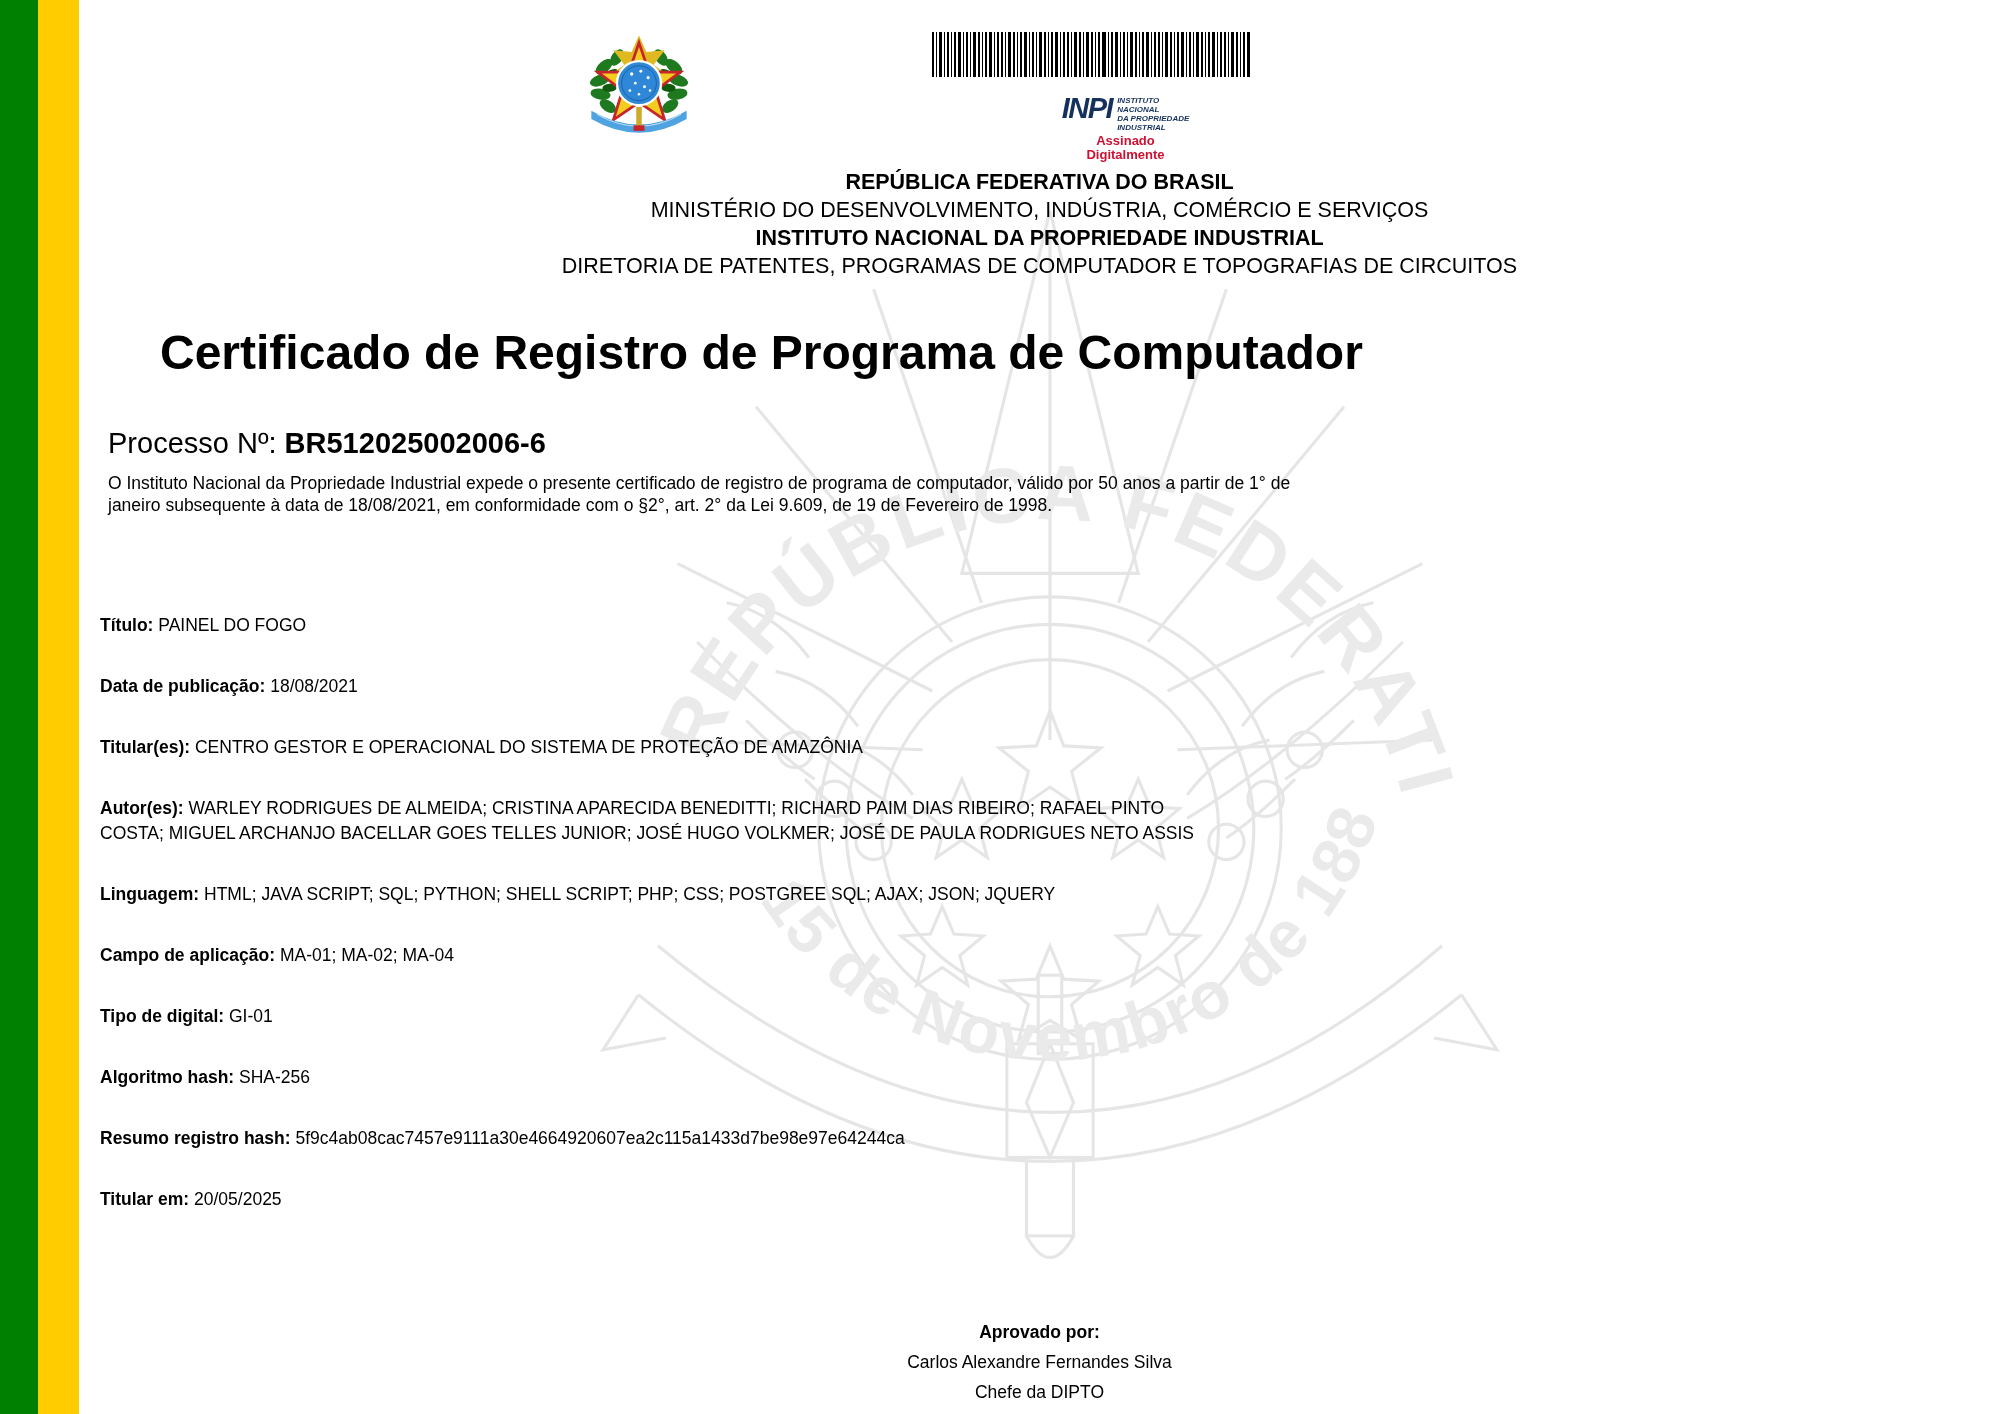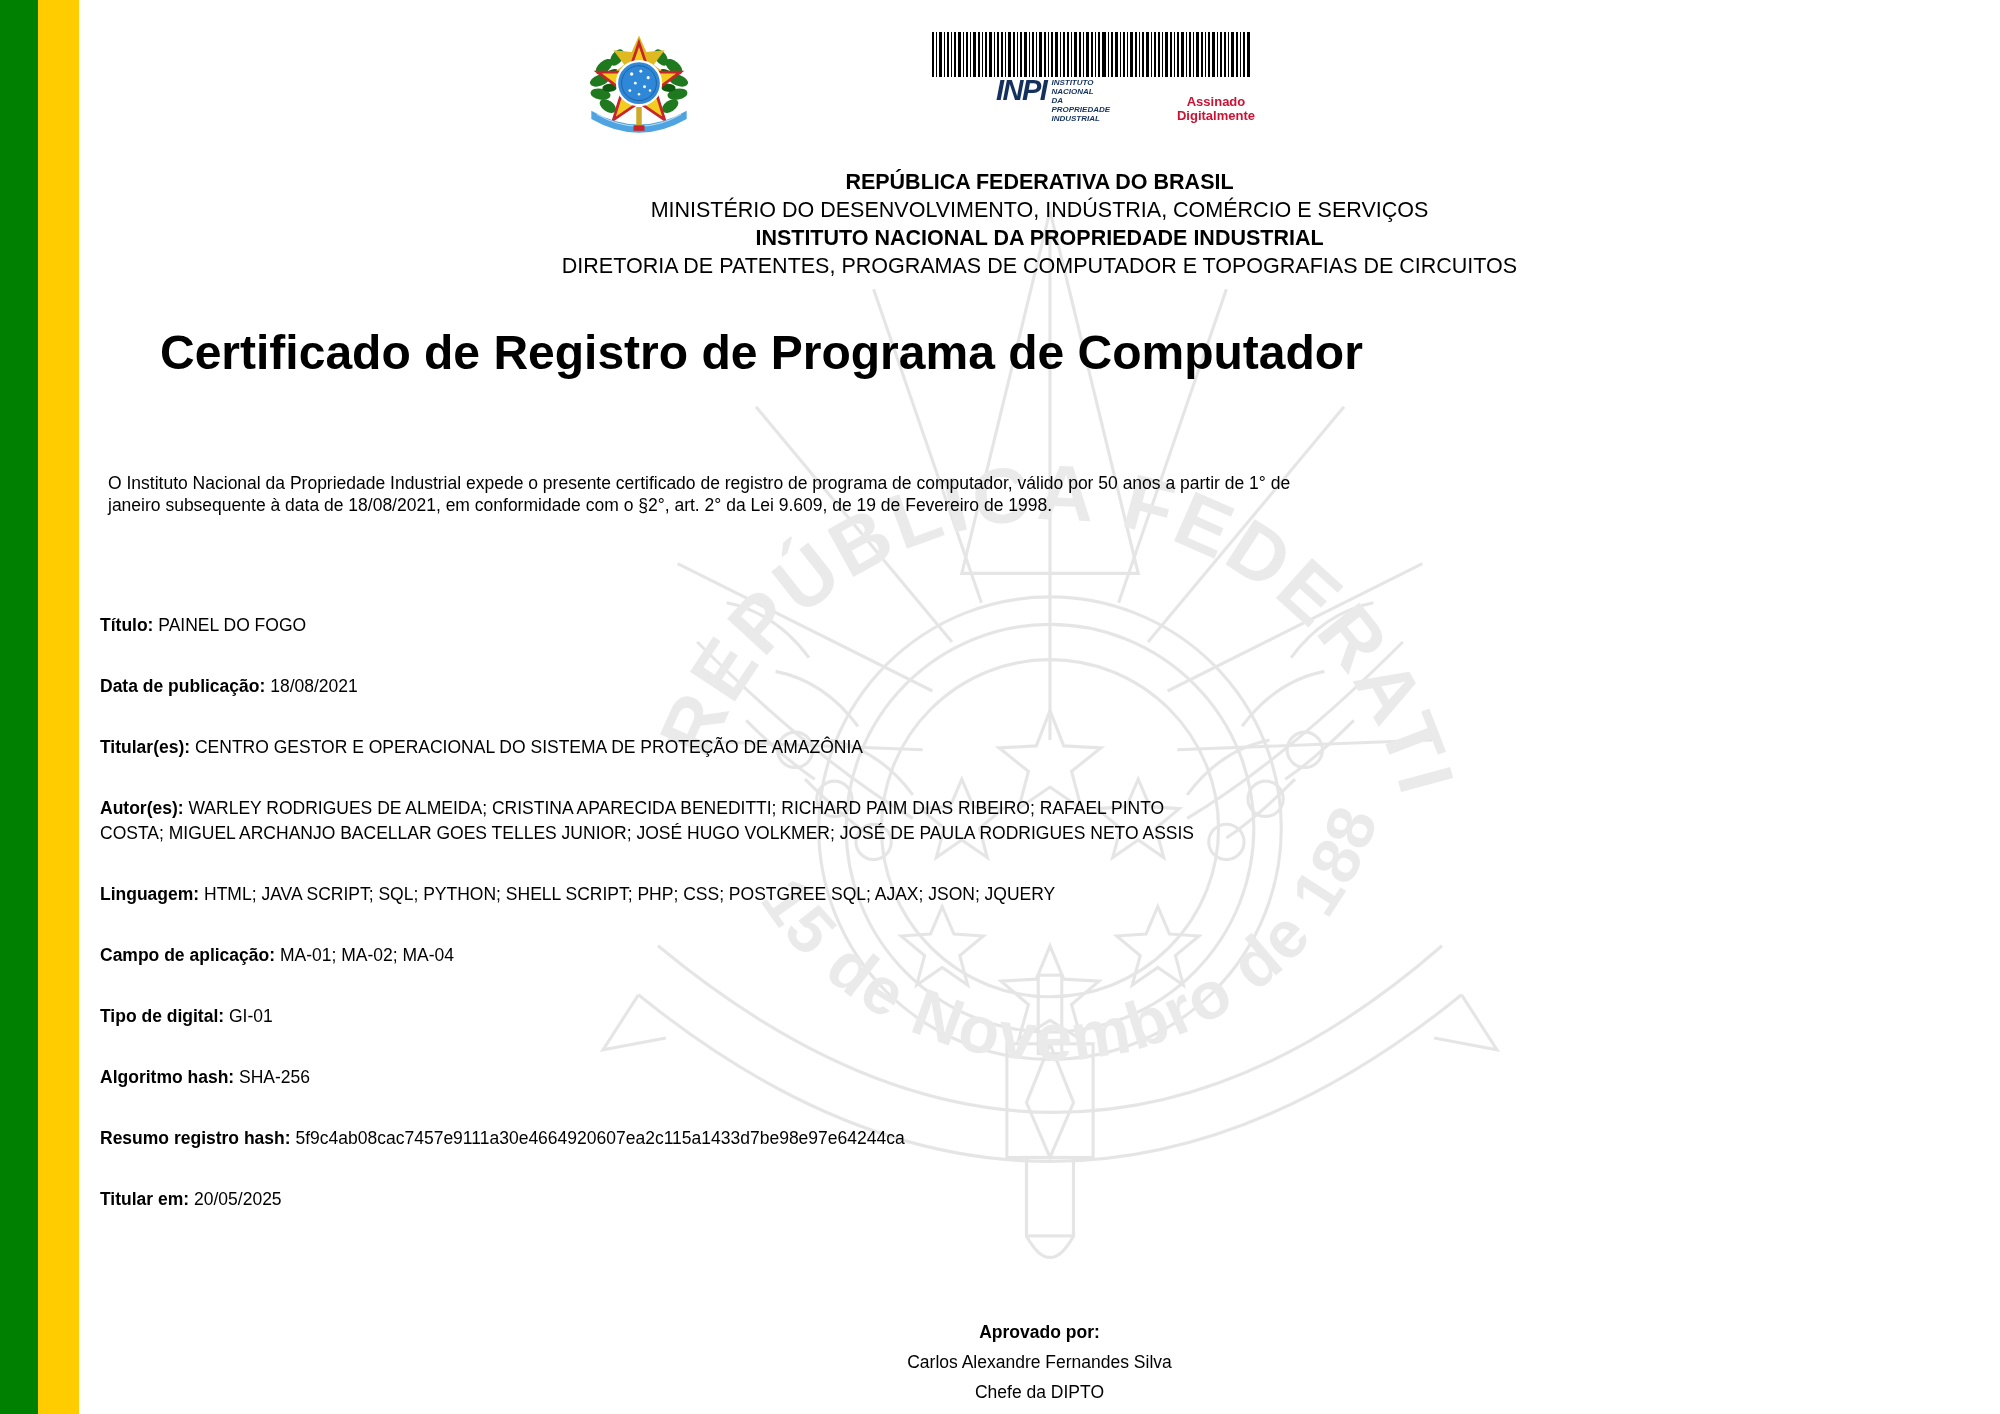--- a/index.html
+++ b/index.html
@@ -51,24 +51,24 @@
     position: absolute;
     left: 930px; top: 32px;
     width: 325px;
     text-align: center;
   }
   .barcode {
     width: 325px; height: 45px;
     display: block;
   }
   .inpi-logo {
-    margin-top: 0;
+    margin-top: 18px;
     display: flex;
-    flex-direction: row;
-    align-items: flex-end;
+    flex-direction: column;
+    align-items: center;
     width: 325px;
   }
   .inpi-row {
     display: flex; align-items: flex-start;
     gap: 5px;
     margin-left: 66px;
   }
   .inpi-mark {
     font-family: "Liberation Sans", sans-serif;
     font-weight: bold; font-style: italic;
@@ -396,20 +396,24 @@
 
   <div class="org-head">
     <div class="org-line b">REPÚBLICA FEDERATIVA DO BRASIL</div>
     <div class="org-line">MINISTÉRIO DO DESENVOLVIMENTO, INDÚSTRIA, COMÉRCIO E SERVIÇOS</div>
     <div class="org-line b">INSTITUTO NACIONAL DA PROPRIEDADE INDUSTRIAL</div>
     <div class="org-line">DIRETORIA DE PATENTES, PROGRAMAS DE COMPUTADOR E TOPOGRAFIAS DE CIRCUITOS</div>
   </div>
 
   <div class="doc-title">Certificado de Registro de Programa de Computador</div>
 
+  <div class="process-line">
+    <span>Processo Nº:</span>
+    <span class="num">BR512025002006-6</span>
+  </div>
 
   <div class="legal-text">O Instituto Nacional da Propriedade Industrial expede o presente certificado de registro de programa de computador, válido por 50 anos a partir de 1° de janeiro subsequente à data de 18/08/2021, em conformidade com o §2°, art. 2° da Lei 9.609, de 19 de Fevereiro de 1998.</div>
 
   <div class="fields">
     <div class="field">
       <span class="lbl">Título:</span>
       <span class="val">PAINEL DO FOGO</span>
     </div>
     <div class="field">
       <span class="lbl">Data de publicação:</span>

